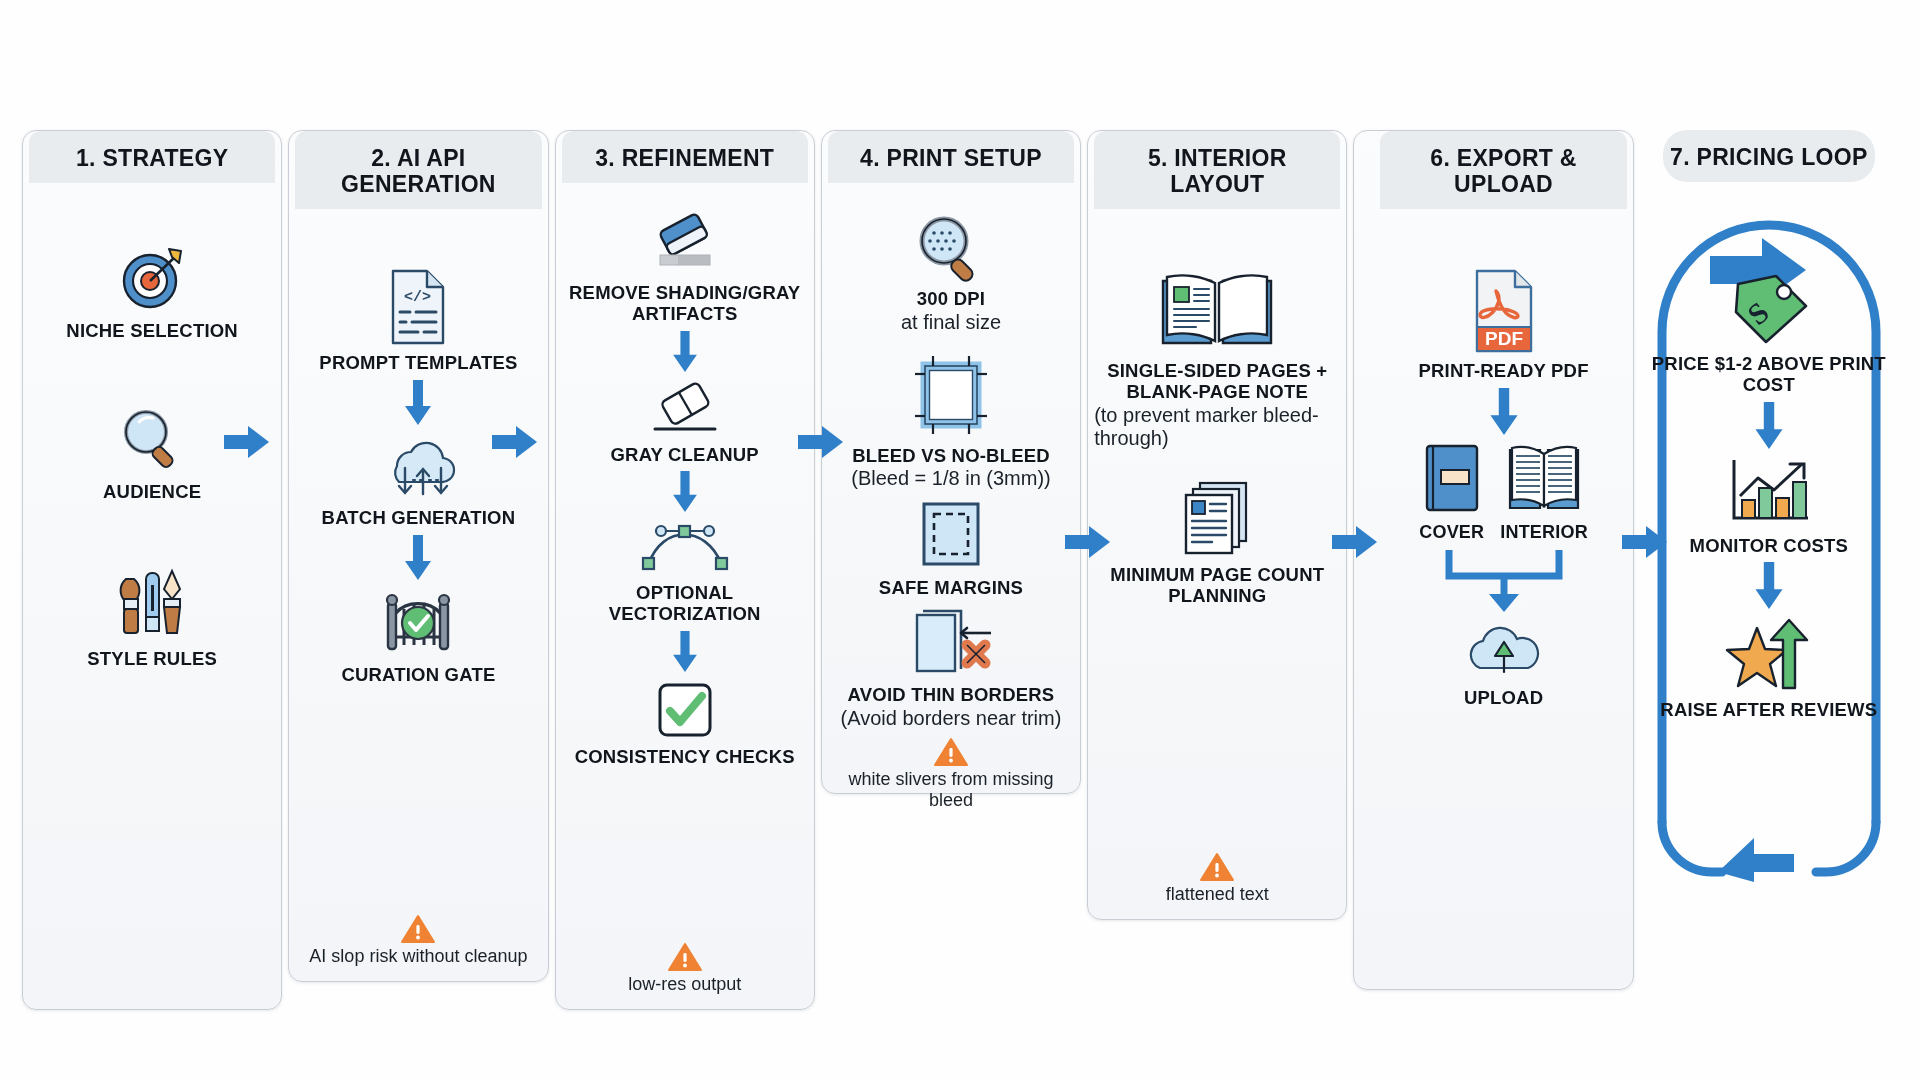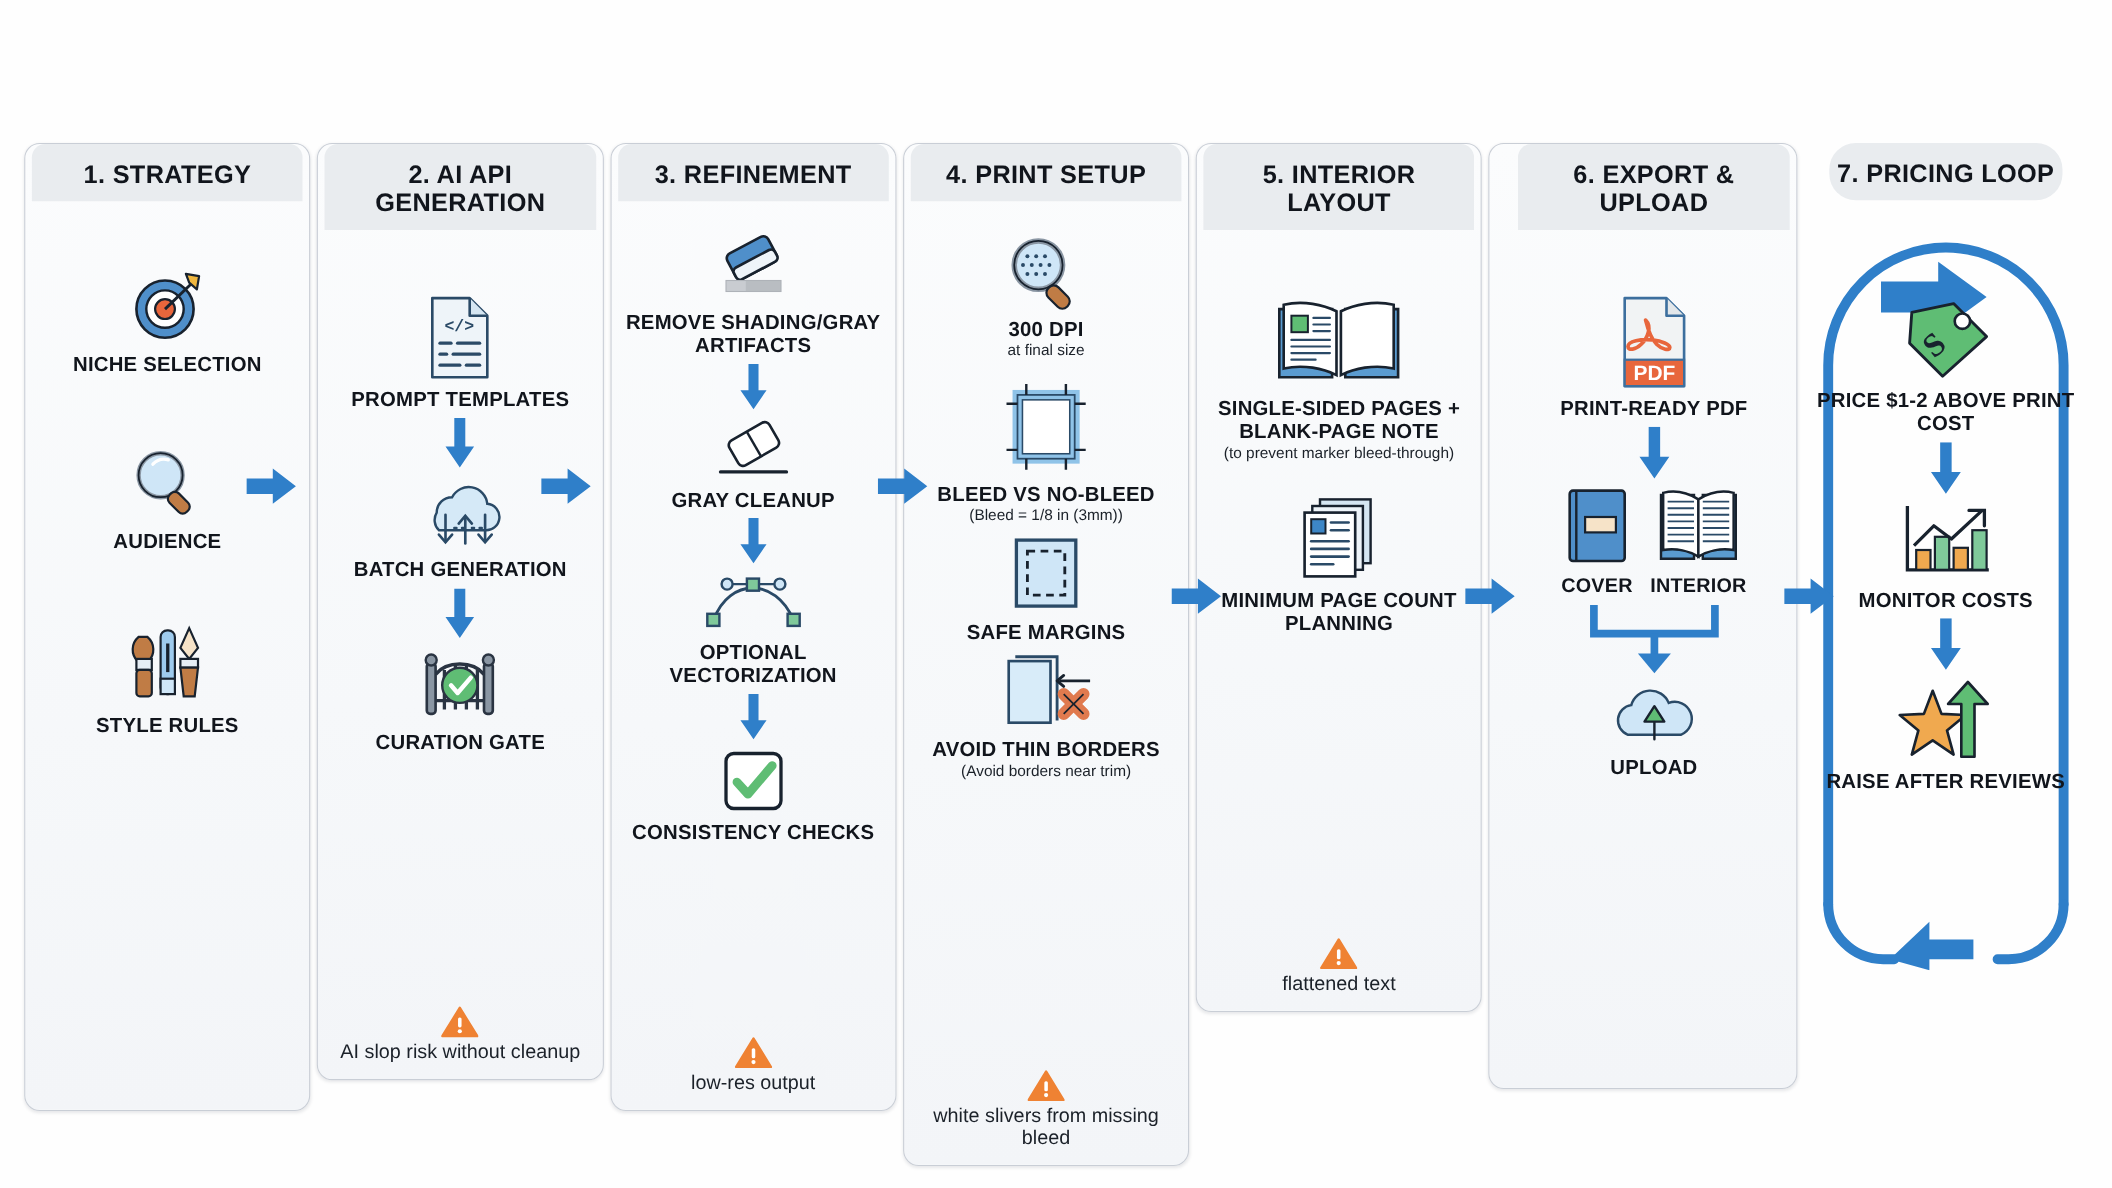--- a/index.html
+++ b/index.html
@@ -36,21 +36,21 @@
     border-radius:14px;
     box-shadow:0 1px 3px rgba(20,30,50,.10);
     display:flex;
     flex-direction:column;
     align-items:center;
     padding:0 6px 14px 6px;
   }
   .col.c1 { height:880px; }
   .col.c2 { height:852px; }
   .col.c3 { height:880px; }
-  .col.c4 { height:930px; }
+  .col.c4 { height:664px; }
   .col.c5 { height:790px; }
   .col.c6 { height:860px;padding-left:26px; }
   .col.c7 { background:transparent; border:none; box-shadow:none; height:900px; }
 
   .col-head {
     width:100%;
     background:#e9ecef;
     border-radius:12px 12px 0 0;
     padding:14px 6px 12px 6px;
     text-align:center;
@@ -81,21 +81,21 @@
   .node-label {
     font-weight:bold;
     font-size:18.5px;
     line-height:1.12;
     text-align:center;
     letter-spacing:.2px;
     margin-top:6px;
     color:#11151c;
   }
   .node-sub {
-    font-size:14px;
+    font-size:20px;
     line-height:1.14;
     text-align:left;
     color:#1b2129;
     font-weight:normal;
     margin-top:1px;
   }
   .warn-text {
     font-size:18px;
     line-height:1.15;
     text-align:center;

